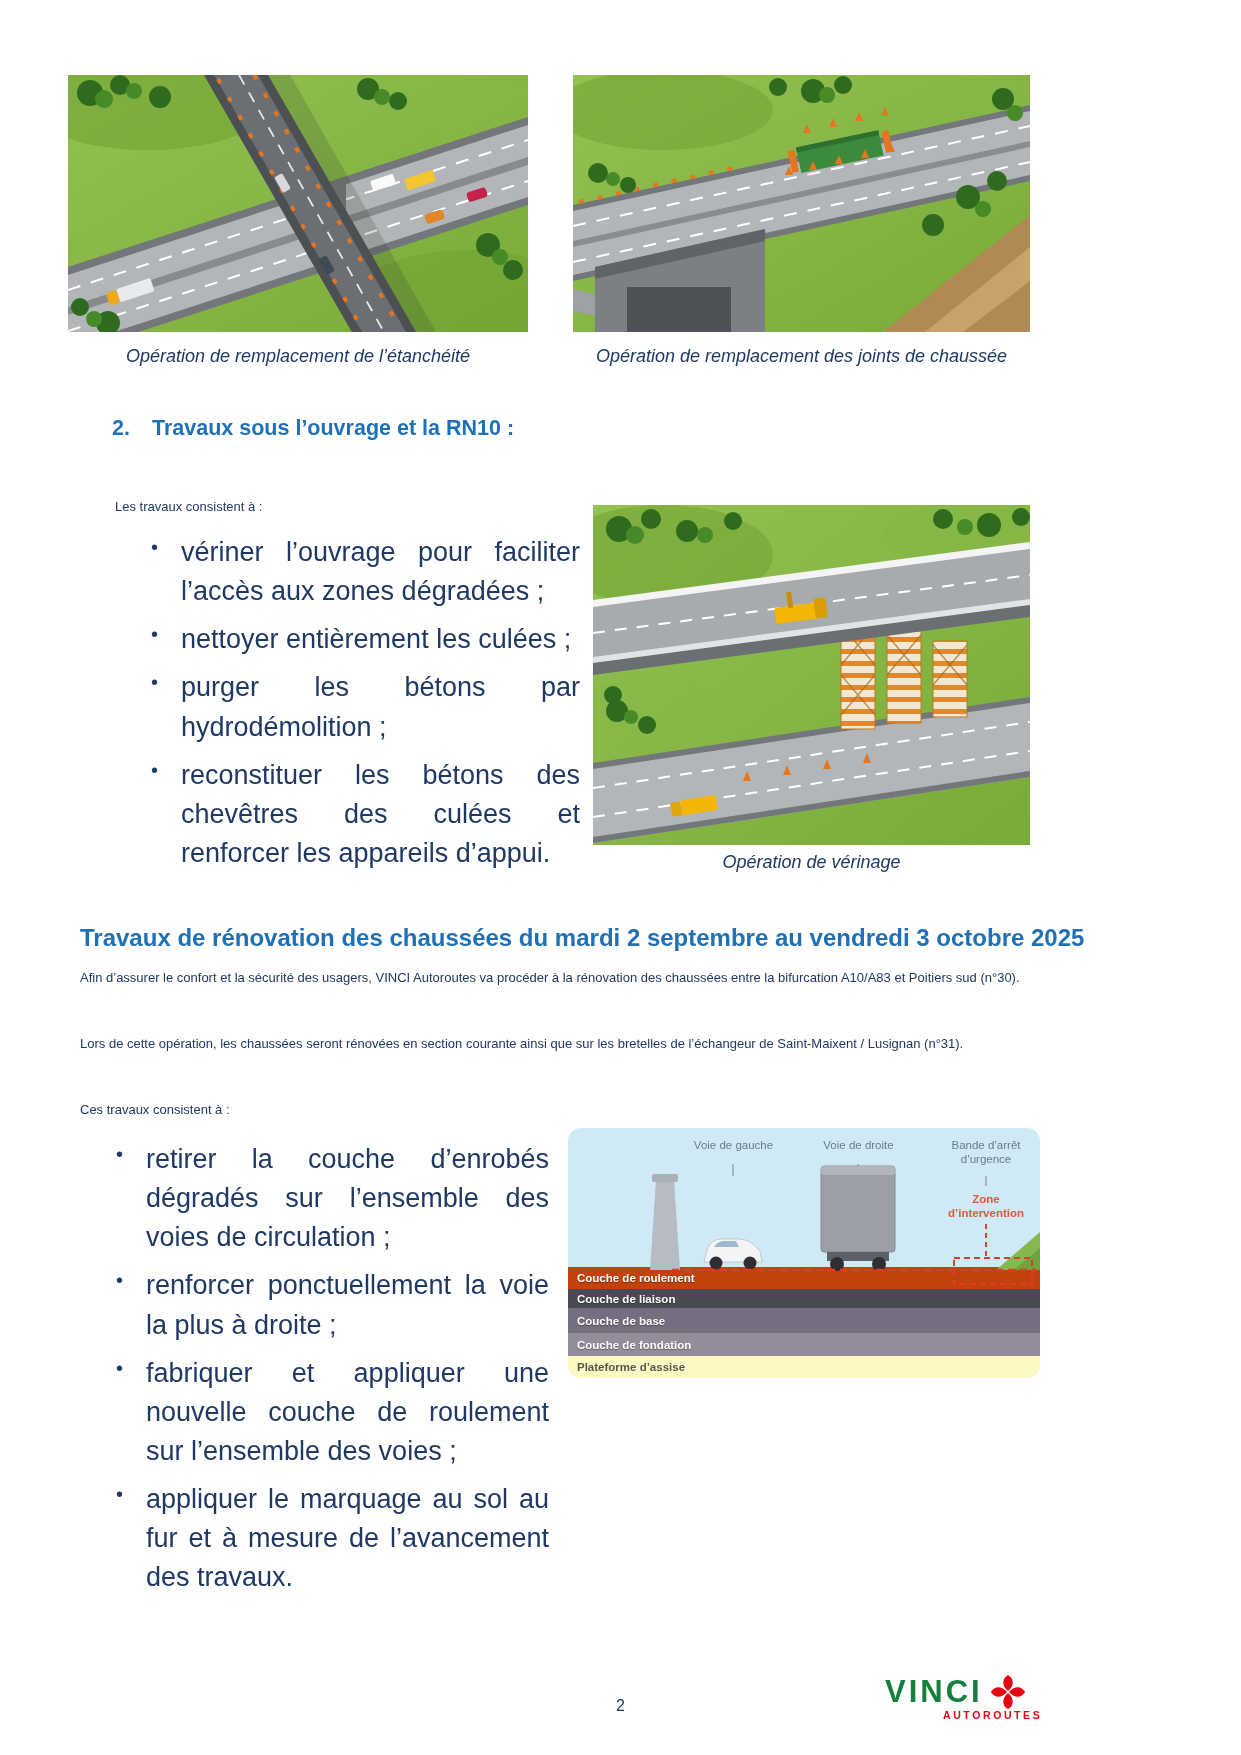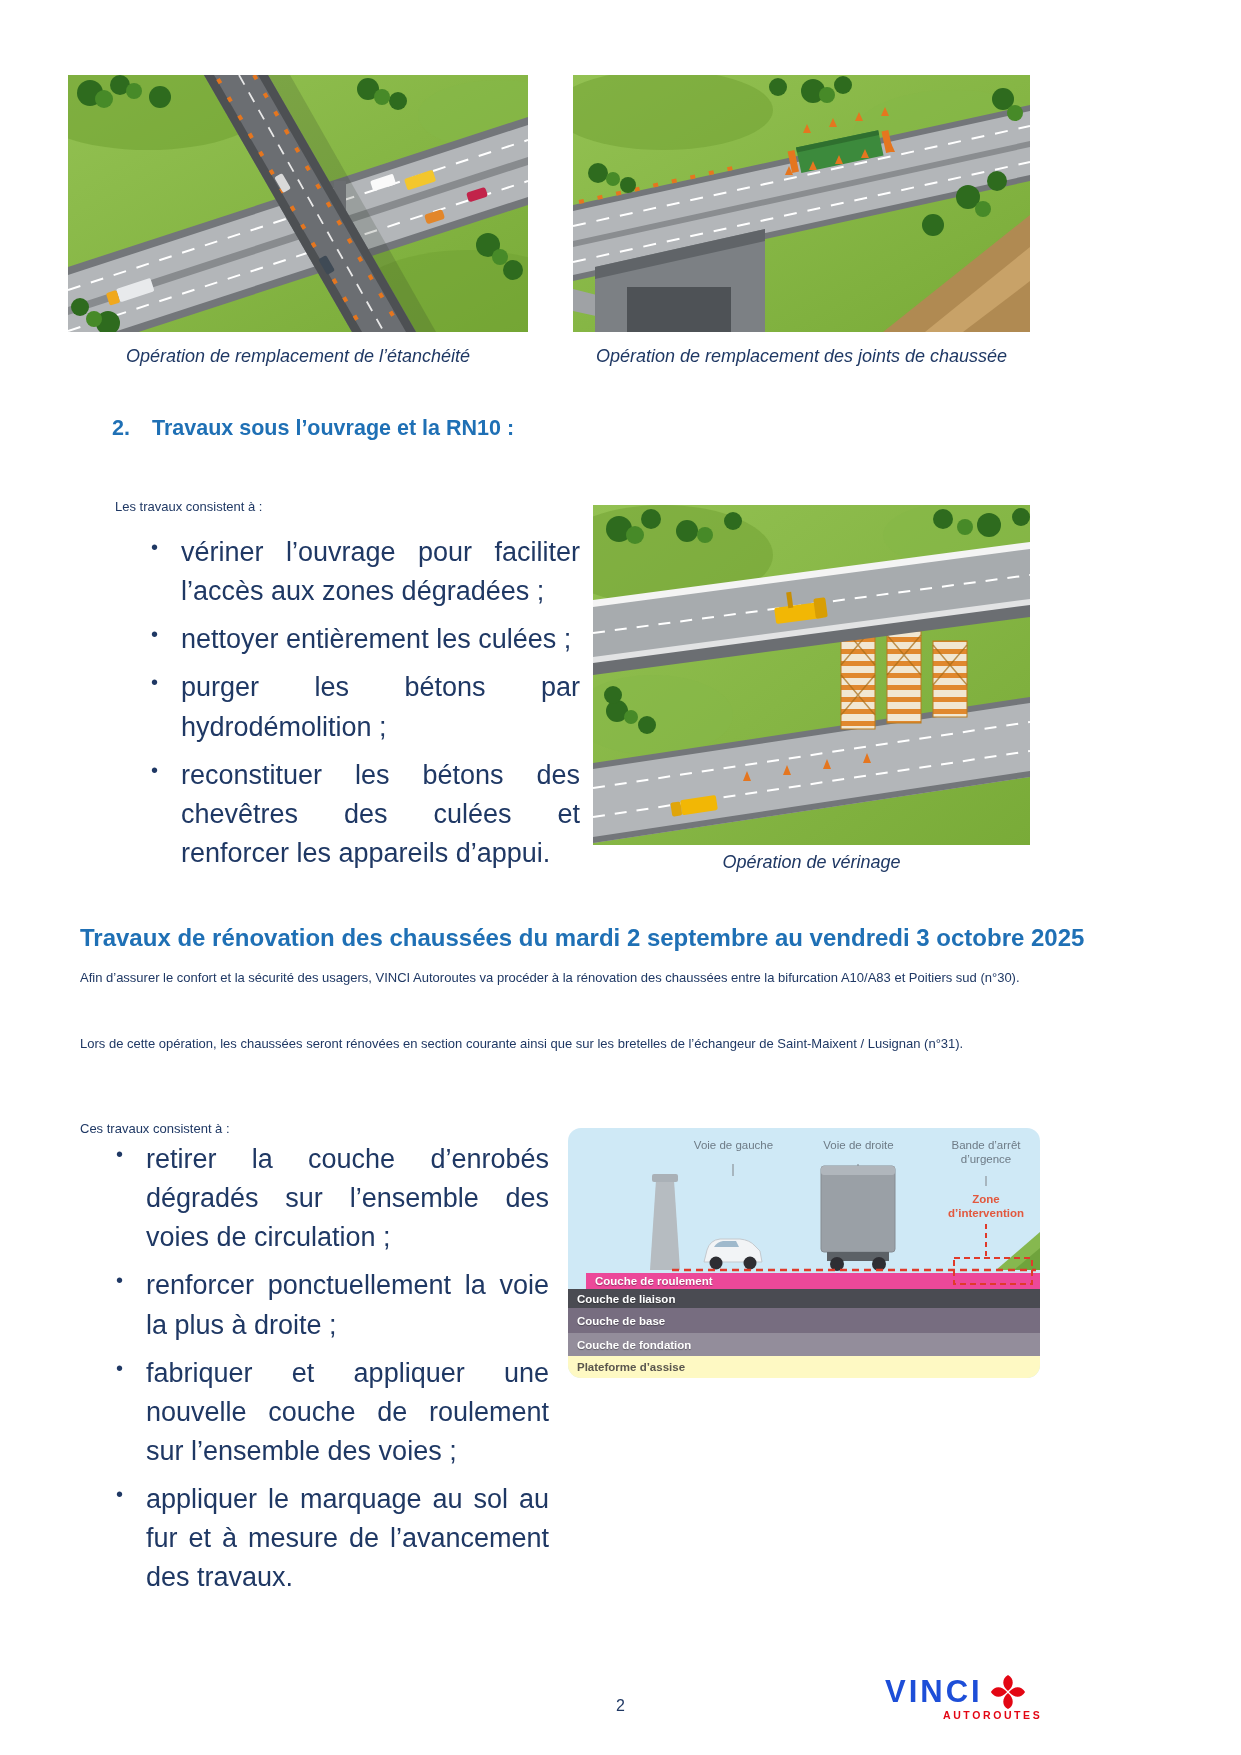--- a/index.html
+++ b/index.html
@@ -29,21 +29,21 @@
   .diagram { position:absolute; left:568px; top:1128px; width:472px; height:250px; border-radius:13px; overflow:hidden; background:#cfe9f6; }
   .dg-stack { position:absolute; left:0; right:0; bottom:0; z-index:1; }
   .dg-layer { width:100%; color:#ffffff; font-size:11.5px; font-weight:bold; padding-left:9px; display:flex; align-items:center; text-shadow:0 1px 1px rgba(0,0,0,.35); }
   .dg-art { position:absolute; inset:0; width:100%; height:100%; z-index:5; }
   .dg-toplabel { position:absolute; z-index:6; font-size:11.5px; color:#6e7b86; text-align:center; line-height:1.25; }
   .dg-zone { position:absolute; z-index:6; font-size:11.5px; color:#E2583E; text-align:center; line-height:1.25; font-weight:bold; }
 
   .page-num { position:absolute; left:0; right:0; top:1697px; text-align:center; font-size:16px; color:#1F3864; }
   .logo { position:absolute; left:885px; top:1674px; width:160px; }
   .logo-row { display:flex; align-items:center; gap:7px; }
-  .logo-vinci { font-size:31px; font-weight:bold; letter-spacing:3px; color:#1d4ed8; }
+  .logo-vinci { font-size:31px; font-weight:bold; letter-spacing:3px; color:#15803d; }
   .logo-sub { font-size:10.5px; font-weight:bold; letter-spacing:2.6px; color:#E30613; margin-top:-1px; padding-left:58px; }
 </style>
 </head>
 <body>
 
 <div class="page">
 
   <figure class="illus" style="left:68px; top:75px; width:460px; height:257px;">
     <svg viewBox="0 0 460 257">
       <defs>
@@ -283,21 +283,21 @@
           <circle cx="372" cy="22" r="8"></circle>
         <circle cx="38" cy="212" r="7"></circle>
       </g>
     </svg>
   </figure>
   <figcaption class="caption" style="left:593px; top:852px; width:437px;">Opération de vérinage</figcaption>
 
   <h1 class="big-title" style="left:80px; top:924px;">Travaux de rénovation des chaussées du mardi 2 septembre au vendredi 3 octobre 2025</h1>
   <p class="body-text para" style="left:80px; top:968px; width:1082px;">Afin d’assurer le confort et la sécurité des usagers, VINCI Autoroutes va procéder à la rénovation des chaussées entre la bifurcation A10/A83 et Poitiers sud (n°30).</p>
   <p class="body-text para" style="left:80px; top:1034px; width:1082px;">Lors de cette opération, les chaussées seront rénovées en section courante ainsi que sur les bretelles de l’échangeur de Saint-Maixent / Lusignan (n°31).</p>
-  <div class="body-text" style="left:80px; top:1100px;margin-top:19px;">Ces travaux consistent à :</div>
+  <div class="body-text" style="left:80px; top:1100px;">Ces travaux consistent à :</div>
 
   <ul class="blist" style="left:113px; top:1140px; width:436px;">
     <li><span>retirer la couche d’enrobés dégradés sur l’ensemble des voies de circulation ;</span></li>
     <li><span>renforcer ponctuellement la voie la plus à droite ;</span></li>
     <li><span>fabriquer et appliquer une nouvelle couche de roulement sur l’ensemble des voies ;</span></li>
     <li><span>appliquer le marquage au sol au fur et à mesure de l’avancement des travaux.</span></li>
   </ul>
 
   <div class="diagram">
     <svg class="dg-art" viewBox="0 0 472 250">
@@ -328,21 +328,21 @@
       <line x1="418" y1="96" x2="418" y2="128" stroke="#E03A2A" stroke-width="2" stroke-dasharray="5 4"></line>
       <rect x="386" y="130" width="78" height="26" fill="none" stroke="#E03A2A" stroke-width="2" stroke-dasharray="6 4"></rect>
     </svg>
 
     <div class="dg-toplabel" style="left:118px; top:10px; width:95px;">Voie de gauche</div>
     <div class="dg-toplabel" style="left:243px; top:10px; width:95px;">Voie de droite</div>
     <div class="dg-toplabel" style="left:372px; top:10px; width:92px;">Bande d’arrêt d’urgence</div>
     <div class="dg-zone" style="left:370px; top:64px; width:96px;">Zone d’intervention</div>
 
     <div class="dg-stack">
-      <div class="dg-layer" style="height:16px; background:#ec4899;margin-left:18px;">Couche de roulement</div>
+      <div class="dg-layer" style="height:22px; background:#c2410c;">Couche de roulement</div>
       <div class="dg-layer" style="height:19px; background:#4a4b52;">Couche de liaison</div>
       <div class="dg-layer" style="height:25px; background:#776d80;">Couche de base</div>
       <div class="dg-layer" style="height:23px; background:#938d9b;">Couche de fondation</div>
       <div class="dg-layer" style="height:22px; background:#fef9c3; color:#5a564e; text-shadow:none;">Plateforme d’assise</div>
     </div>
   </div>
 
   <div class="page-num">2</div>
 
   <div class="logo">

